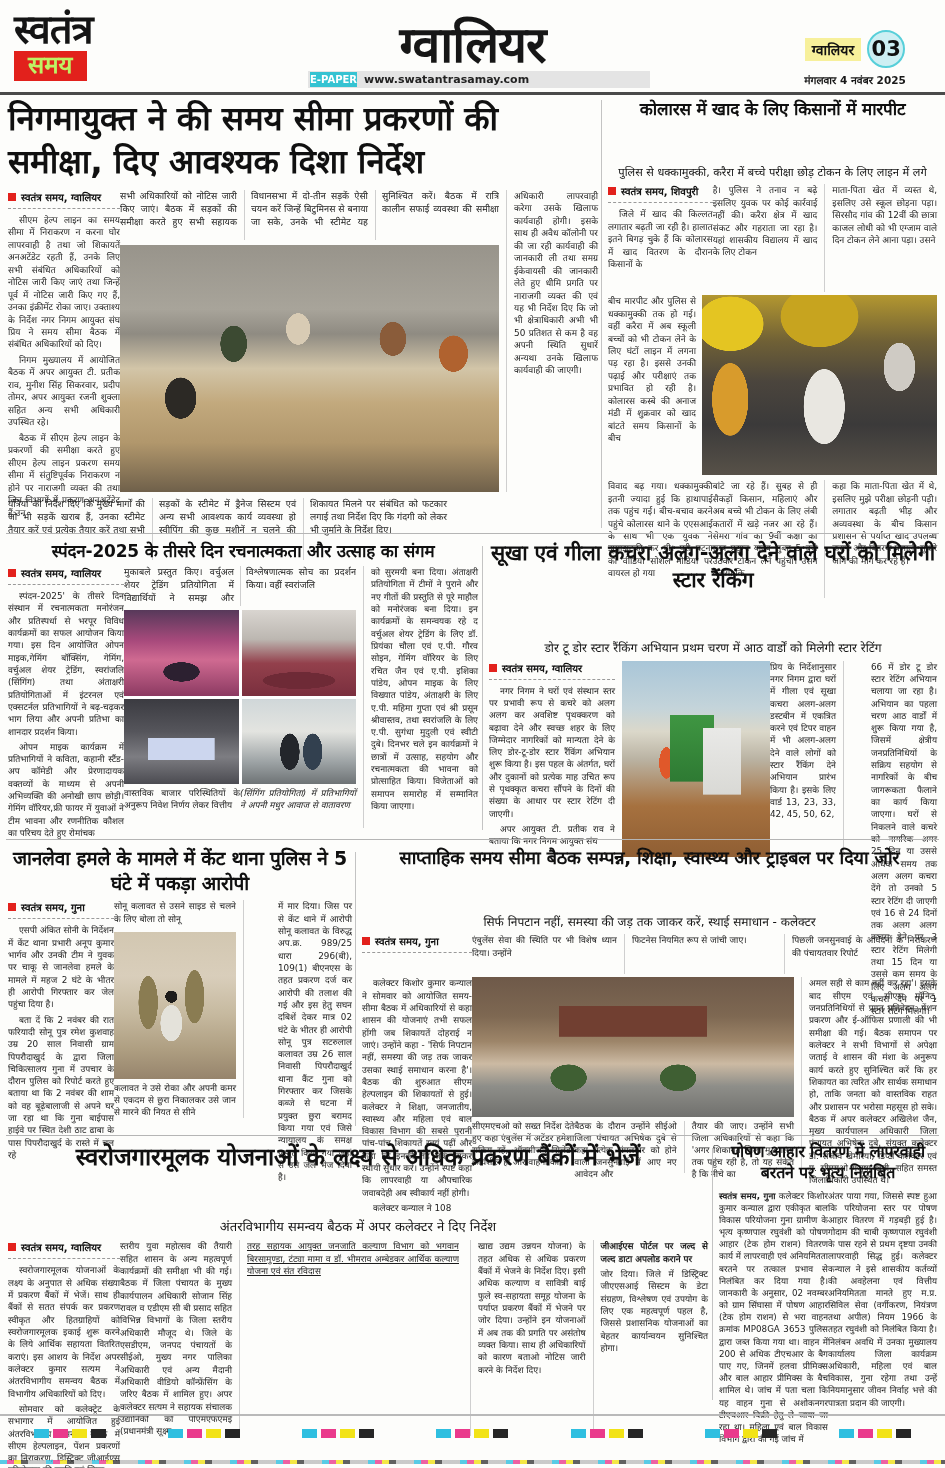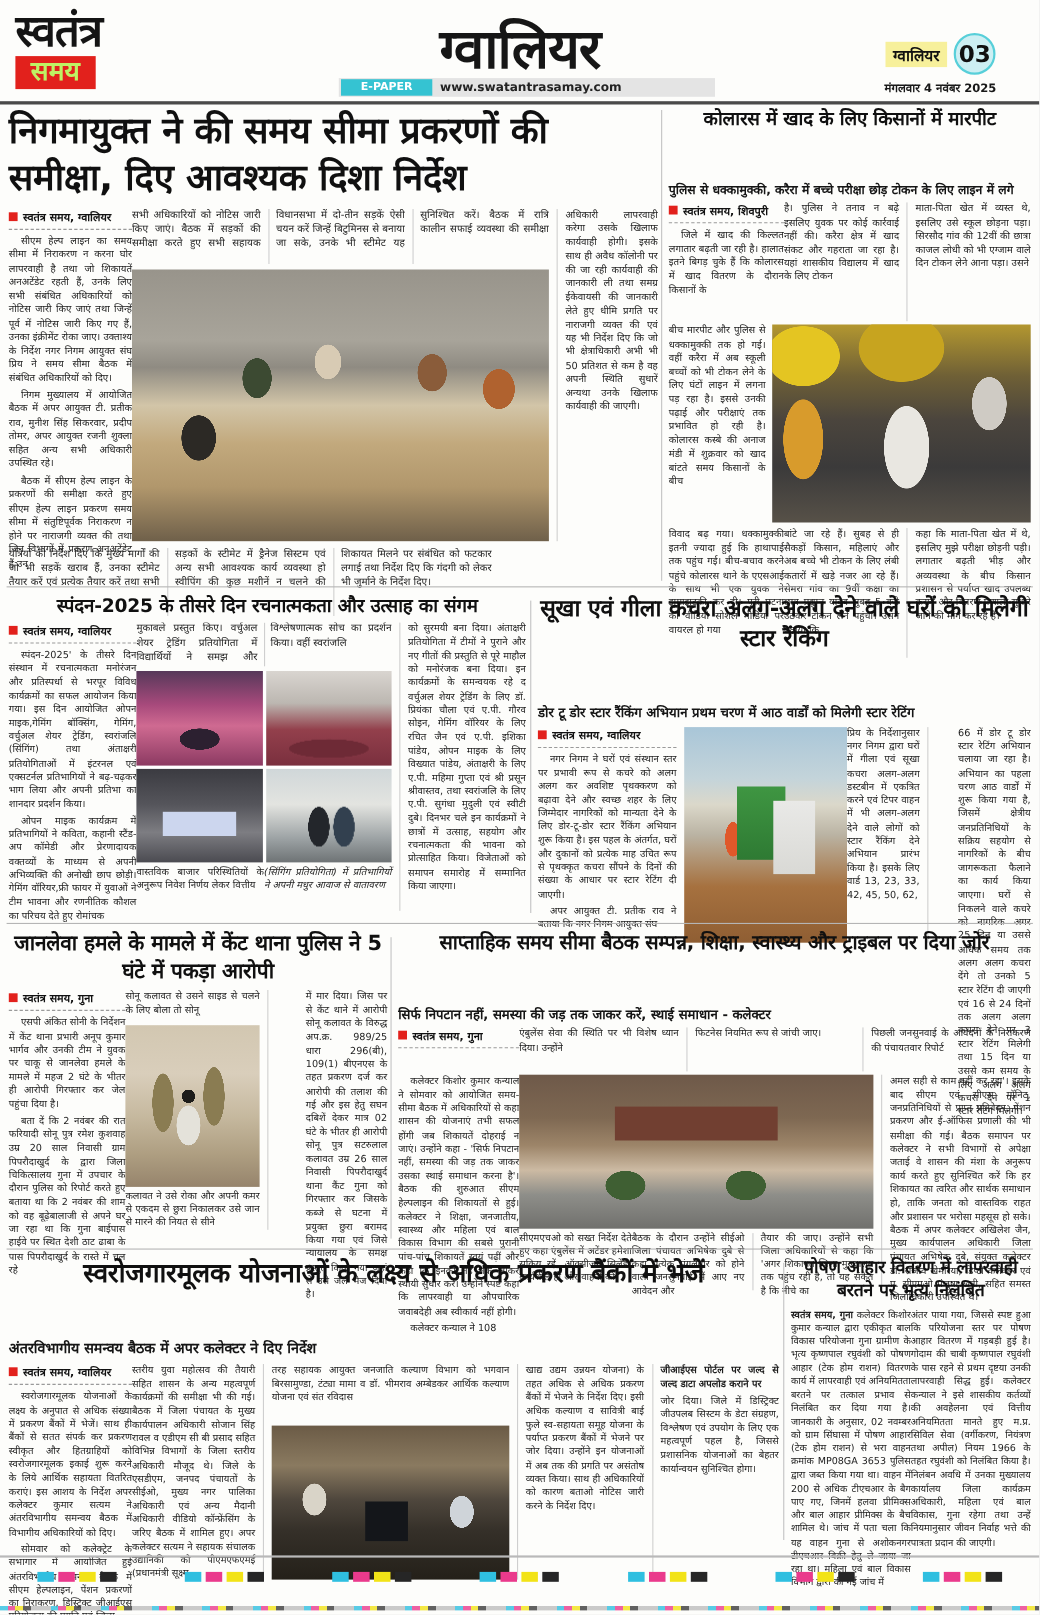--- a/index.html
+++ b/index.html
@@ -1,21 +1,21 @@
 <!DOCTYPE html>
 <html lang="hi" style="--red: #e2211c; --cyan: #35c3d2; --paper: #fdfdfb;"><head>
 <meta charset="utf-8">
 <style>
   :root{ --red:#e2211c; --cyan:#35c3d2; --paper:#fdfdfb; --ink:#101010; }
   html,body{margin:0;padding:0;background:#e9e9e9;}
   .page{position:relative;width:945px;height:1468px;margin:0 auto;background:var(--paper);
         font-family:"DejaVu Sans","Liberation Sans",sans-serif;color:#1b1b1b;overflow:hidden;}
   .abs{position:absolute;}
   .hl{font-weight:700;color:var(--ink);letter-spacing:-0.2px;line-height:1.3;text-align:center;}
-  .sub{font-weight:700;color:#151515;line-height:1.25;margin-top:46px;}
+  .sub{font-weight:400;color:#151515;text-align:center;line-height:1.25;margin-top:46px;}
   .byline{display:flex;align-items:center;gap:5px;font-weight:700;font-size:10px;color:#111;}
   .sq{width:8px;height:8px;background:var(--red);flex:0 0 auto;}
   .dash{border-bottom:1px dashed #9a9a9a;margin:4px 0 5px;}
   .body{font-size:9.2px;line-height:1.4;text-align:justify;color:#1d1d1d;}
   .body p{margin:0 0 3px;text-indent:11px;}
   .body p.ni{text-indent:0;}
   .cap{font-size:8.8px;line-height:1.35;text-align:justify;color:#1d1d1d;}
   .cols{display:flex;align-items:stretch;}
   .cols>*{min-width:0;}
   .c+.c{border-left:1px solid #cfcfcf;padding-left:7px;margin-left:7px;}
@@ -24,21 +24,21 @@
   .mc4{columns:4;column-gap:14px;column-rule:1px solid #cfcfcf;}
   .ph{position:relative;background:#999;}
   .vdiv{position:absolute;width:1px;background:#c3c3c3;}
   .hdiv{position:absolute;height:1px;background:#b5b5b5;left:6px;right:6px;}
   
   .logo1{font-size:40px;font-weight:800;color:#141414;line-height:0.95;letter-spacing:-1px;}
   .logo2{display:inline-block;background:var(--red);color:#bef264;font-weight:800;font-size:24px;
          padding:1px 14px;margin-top:3px;line-height:1.15;}
   .masthead{font-size:50px;font-weight:800;color:#161616;letter-spacing:-1px;line-height:1;}
   .epbar{background:#e4e4e4;display:flex;align-items:center;gap:7px;padding:1px 4px 1px 2px;}
-  .epchip{background:var(--cyan);color:#fff;font-weight:800;font-size:10px;padding:2px 18px;}
+  .epchip{background:var(--cyan);color:#fff;font-weight:800;font-size:10px;padding:2px 0;}
   .epurl{font-size:11px;font-weight:700;color:#232323;}
   .edpill{background:#f7f09b;font-weight:800;font-size:14px;padding:2px 7px;color:#111;}
   .pgnum{display:inline-flex;align-items:center;justify-content:center;width:34px;height:34px;
          border-radius:50%;background:#cdeff3;border:2px solid #57cfd9;font-size:21px;font-weight:800;color:#101010;}
   .hdate{font-size:10.5px;font-weight:700;text-align:center;margin-top:5px;color:#191919;}
   .hrule{position:absolute;left:0;right:0;top:92px;height:2.5px;background:#4a4a4a;}
   
   .ph-meet{background:
     radial-gradient(ellipse 26px 34px at 16% 62%, #2c2925 0 60%, transparent 61%),
     radial-gradient(ellipse 22px 30px at 30% 40%, #3c4a32 0 60%, transparent 61%),
@@ -339,32 +339,32 @@
         </div>
         <div class="dash"></div>
         <div class="body" style="font-size:8.8px;">
           <p>स्वरोजगारमूलक योजनाओं के लक्ष्य के अनुपात से अधिक संख्या में प्रकरण बैंकों में भेजें। साथ ही बैंकों से सतत संपर्क कर प्रकरण स्वीकृत और हितग्राहियों को स्वरोजगारमूलक इकाई शुरू करने के लिये आर्थिक सहायता वितरित कराएं। इस आशय के निर्देश अपर कलेक्टर कुमार सत्यम ने अंतरविभागीय समन्वय बैठक में विभागीय अधिकारियों को दिए।</p>
           <p>सोमवार को कलेक्ट्रेट के सभागार में आयोजित हुई अंतरविभागीय समन्वय बैठक में सीएम हेल्पलाइन, पेंशन प्रकरणों का निराकरण, डिस्ट्रिक्ट जीआईएस परियोजना की प्रगति एवं जिला</p>
         </div>
       </div>
       <div class="c body" style="width:112px;flex:0 0 auto;font-size:8.8px;">
         <p class="ni">स्तरीय युवा महोत्सव की तैयारी सहित शासन के अन्य महत्वपूर्ण कार्यक्रमों की समीक्षा भी की गई। बैठक में जिला पंचायत के मुख्य कार्यपालन अधिकारी सोजान सिंह रावल व एडीएम सी बी प्रसाद सहित विभिन्न विभागों के जिला स्तरीय अधिकारी मौजूद थे। जिले के एसडीएम, जनपद पंचायतों के सीईओ, मुख्य नगर पालिका अधिकारी एवं अन्य मैदानी अधिकारी वीडियो कॉन्फ्रेंसिंग के जरिए बैठक में शामिल हुए। अपर कलेक्टर सत्यम ने सहायक संचालक उद्यानिकी को पीएमएफएमई (प्रधानमंत्री सूक्ष्म</p>
       </div>
-      <div class="c" style="width:216px;flex:0 0 auto;display:flex;flex-direction:column;gap:4px;">
+      <div class="c" style="width:216px;flex:0 0 auto;display:flex;flex-direction:row;gap:4px;text-decoration:underline;">
         <div class="body" style="font-size:8.8px;height:52px;overflow:hidden;">
           <p class="ni">तरह सहायक आयुक्त जनजाति कल्याण विभाग को भगवान बिरसामुण्डा, टंट्या मामा व डॉ. भीमराव अम्बेडकर आर्थिक कल्याण योजना एवं संत रविदास</p>
         </div>
         <div class="ph ph-vc" style="flex:1;"></div>
       </div>
       <div class="c body" style="flex:1;font-size:8.8px;">
         <p class="ni">खाद्य उद्यम उन्नयन योजना) के तहत अधिक से अधिक प्रकरण बैंकों में भेजने के निर्देश दिए। इसी अधिक कल्याण व सावित्री बाई फुले स्व-सहायता समूह योजना के पर्याप्त प्रकरण बैंकों में भेजने पर जोर दिया। उन्होंने इन योजनाओं में अब तक की प्रगति पर असंतोष व्यक्त किया। साथ ही अधिकारियों को कारण बताओ नोटिस जारी करने के निर्देश दिए।</p>
       </div>
       <div class="c body" style="flex:1;font-size:8.8px;">
         <p class="ni b">जीआईएस पोर्टल पर जल्द से जल्द डाटा अपलोड कराने पर</p>
-        <p class="ni">जोर दिया। जिले में डिस्ट्रिक्ट जीउपलब सिस्टम के डेटा संग्रहण, विश्लेषण एवं उपयोग के लिए एक महत्वपूर्ण पहल है, जिससे प्रशासनिक योजनाओं का बेहतर कार्यान्वयन सुनिश्चित होगा।</p>
+        <p class="ni">जोर दिया। जिले में डिस्ट्रिक्ट जीएएसआई सिस्टम के डेटा संग्रहण, विश्लेषण एवं उपयोग के लिए एक महत्वपूर्ण पहल है, जिससे प्रशासनिक योजनाओं का बेहतर कार्यान्वयन सुनिश्चित होगा।</p>
       </div>
     </div>
   </section>
 
   <div class="vdiv" style="left:712px;top:1148px;height:252px;"></div>
 
   <section class="abs" style="left:719px;top:1142px;width:218px;height:264px;">
     <h2 class="hl" style="font-size:16px;margin:0 0 6px;">पोषण आहार वितरण में लापरवाही बरतने पर भृत्य निलंबित</h2>
     <div class="cols" style="height:208px;">
       <div class="body" style="flex:1;font-size:8.7px;">

